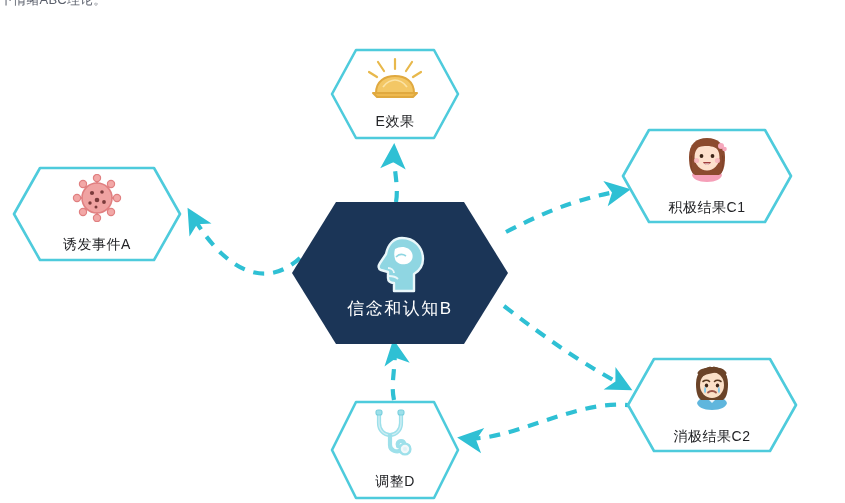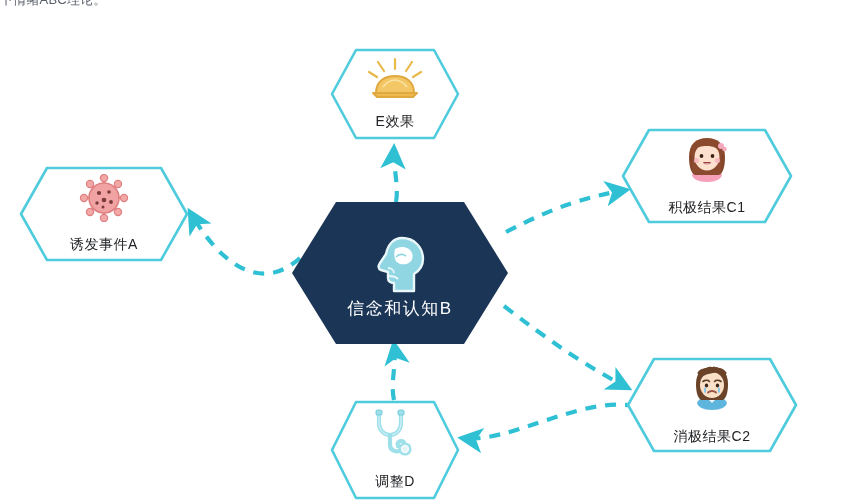--- a/index.html
+++ b/index.html
@@ -112,21 +112,21 @@
 
     <path d="M506,232 C556,206 586,197 626,190" fill="none" stroke="#2fc0d4" stroke-width="4.2" stroke-dasharray="11 9" stroke-linecap="butt" marker-end="url(#ah)"></path>
 
     <path d="M504,306 C548,340 586,366 628,388" fill="none" stroke="#2fc0d4" stroke-width="4.2" stroke-dasharray="11 9" stroke-linecap="butt" marker-end="url(#ah)"></path>
 
     <path d="M636,406 C578,396 510,444 462,438" fill="none" stroke="#2fc0d4" stroke-width="4.2" stroke-dasharray="11 9" stroke-linecap="butt" marker-end="url(#ah)"></path>
 
     <path d="M394,400 C390,382 397,364 394,344" fill="none" stroke="#2fc0d4" stroke-width="4.2" stroke-dasharray="11 9" stroke-linecap="butt" marker-end="url(#ah)"></path>
   </svg>
 
-  <div class="node" style="left:19px; top:166px; width:170px; height:96px;">
+  <div class="node" style="left:12px; top:166px; width:170px; height:96px;">
     <div class="hex-shell">
       <svg viewBox="0 0 170 96" preserveAspectRatio="none">
         <polygon points="28,2 142,2 168,48 142,94 28,94 2,48" fill="#ffffff" stroke="#4ecbdc" stroke-width="2.6" stroke-linejoin="round"></polygon>
       </svg>
     </div>
     <div class="node-inner">
       <span class="node-icon">
         <svg width="52" height="48" viewBox="0 0 52 48">
           <g stroke="#e8908f" stroke-width="2.2" stroke-linecap="round">
             <line x1="26" y1="24" x2="26" y2="4"></line>

